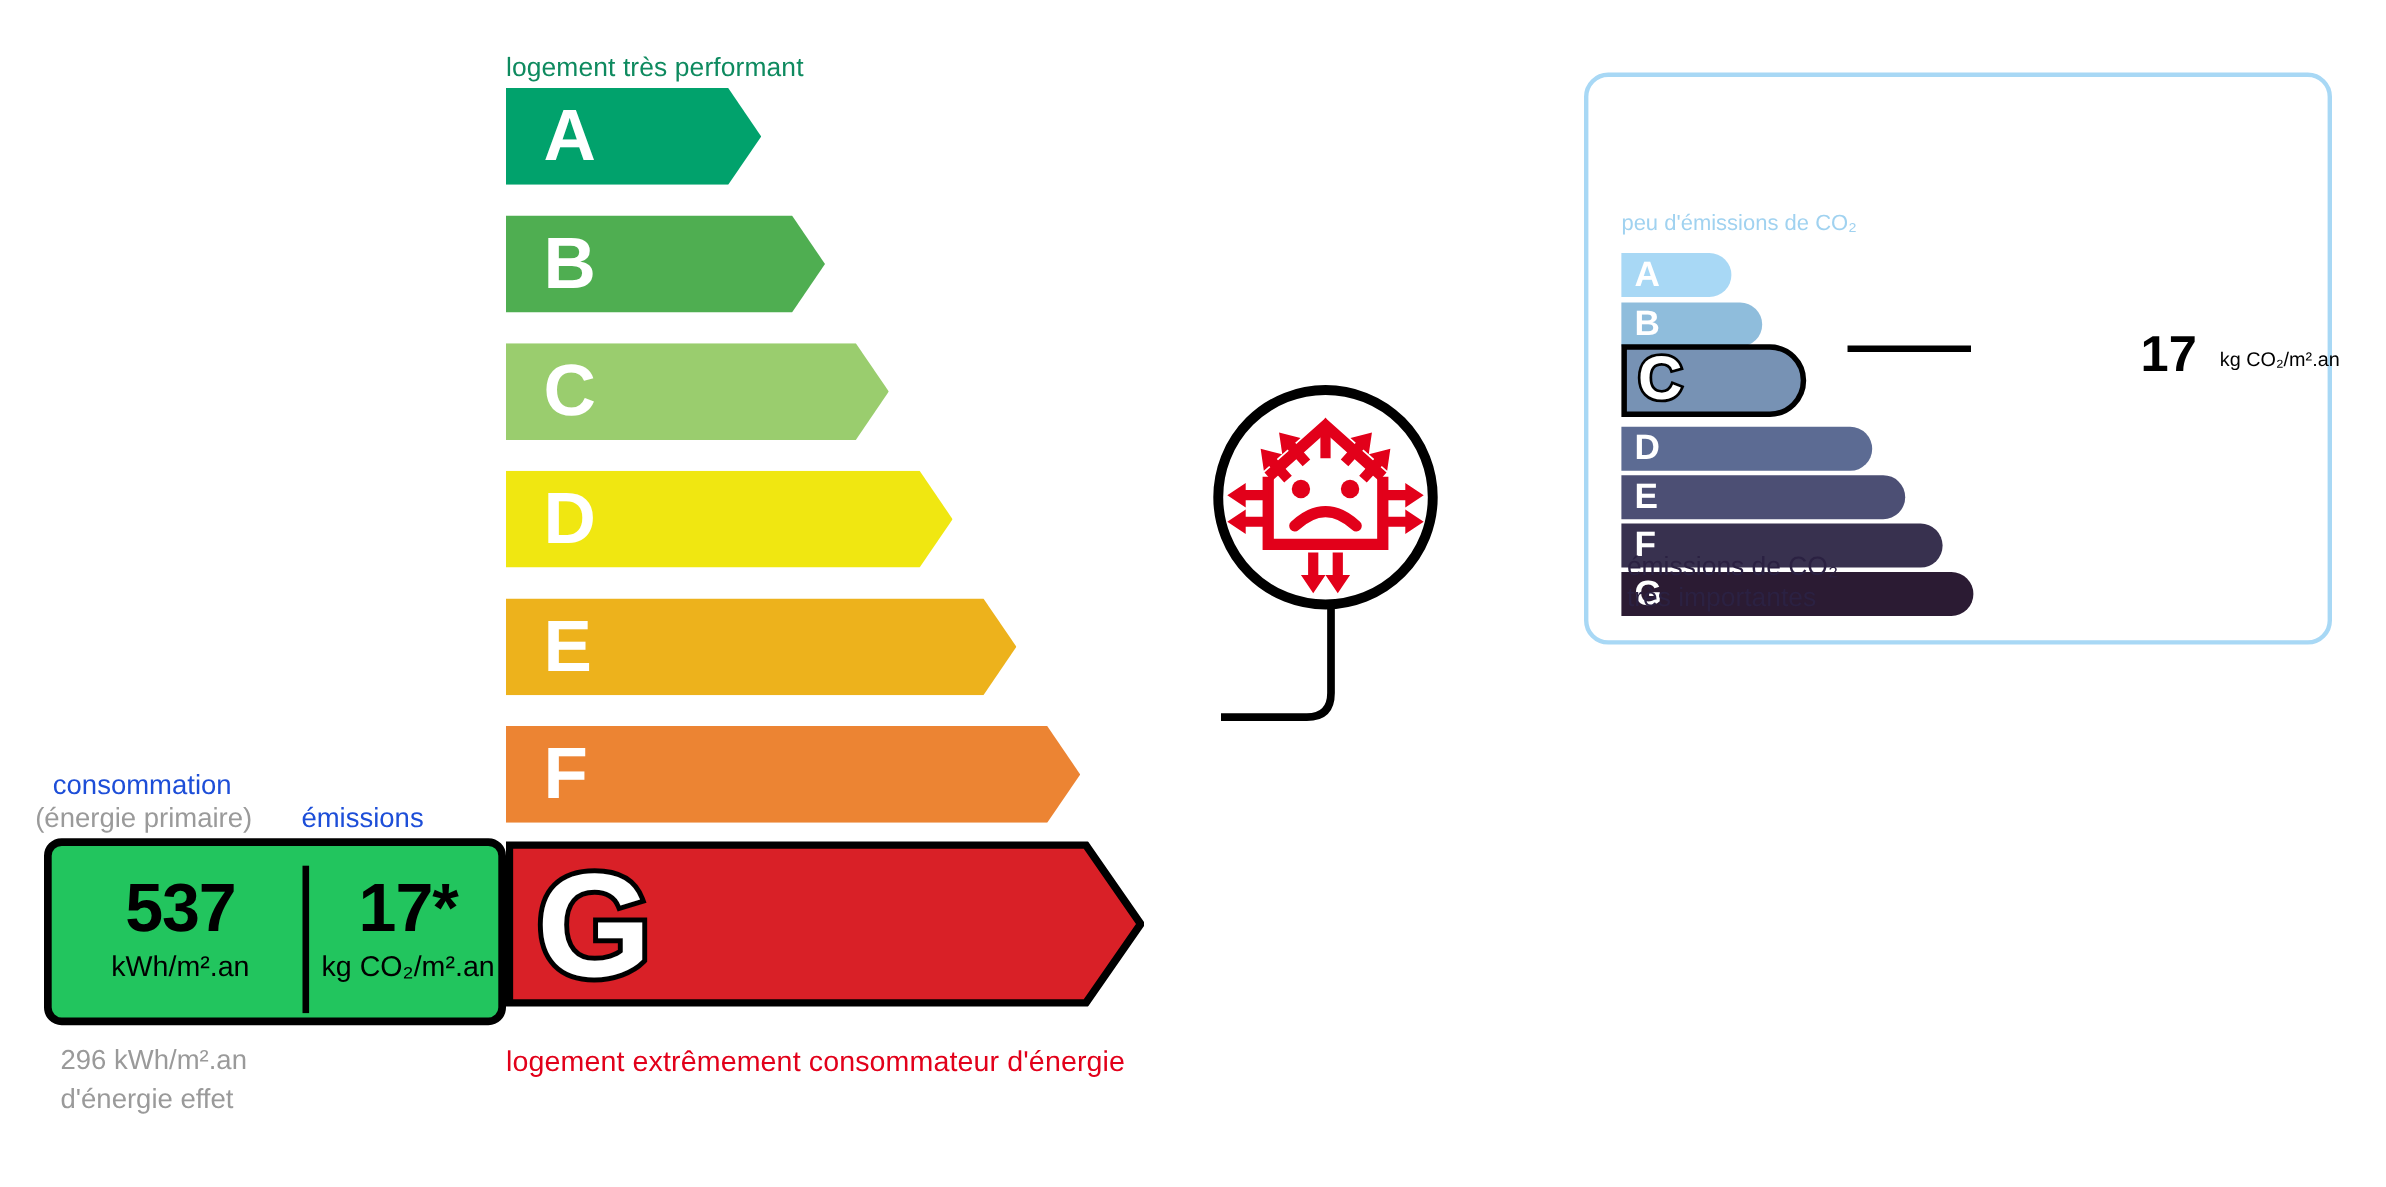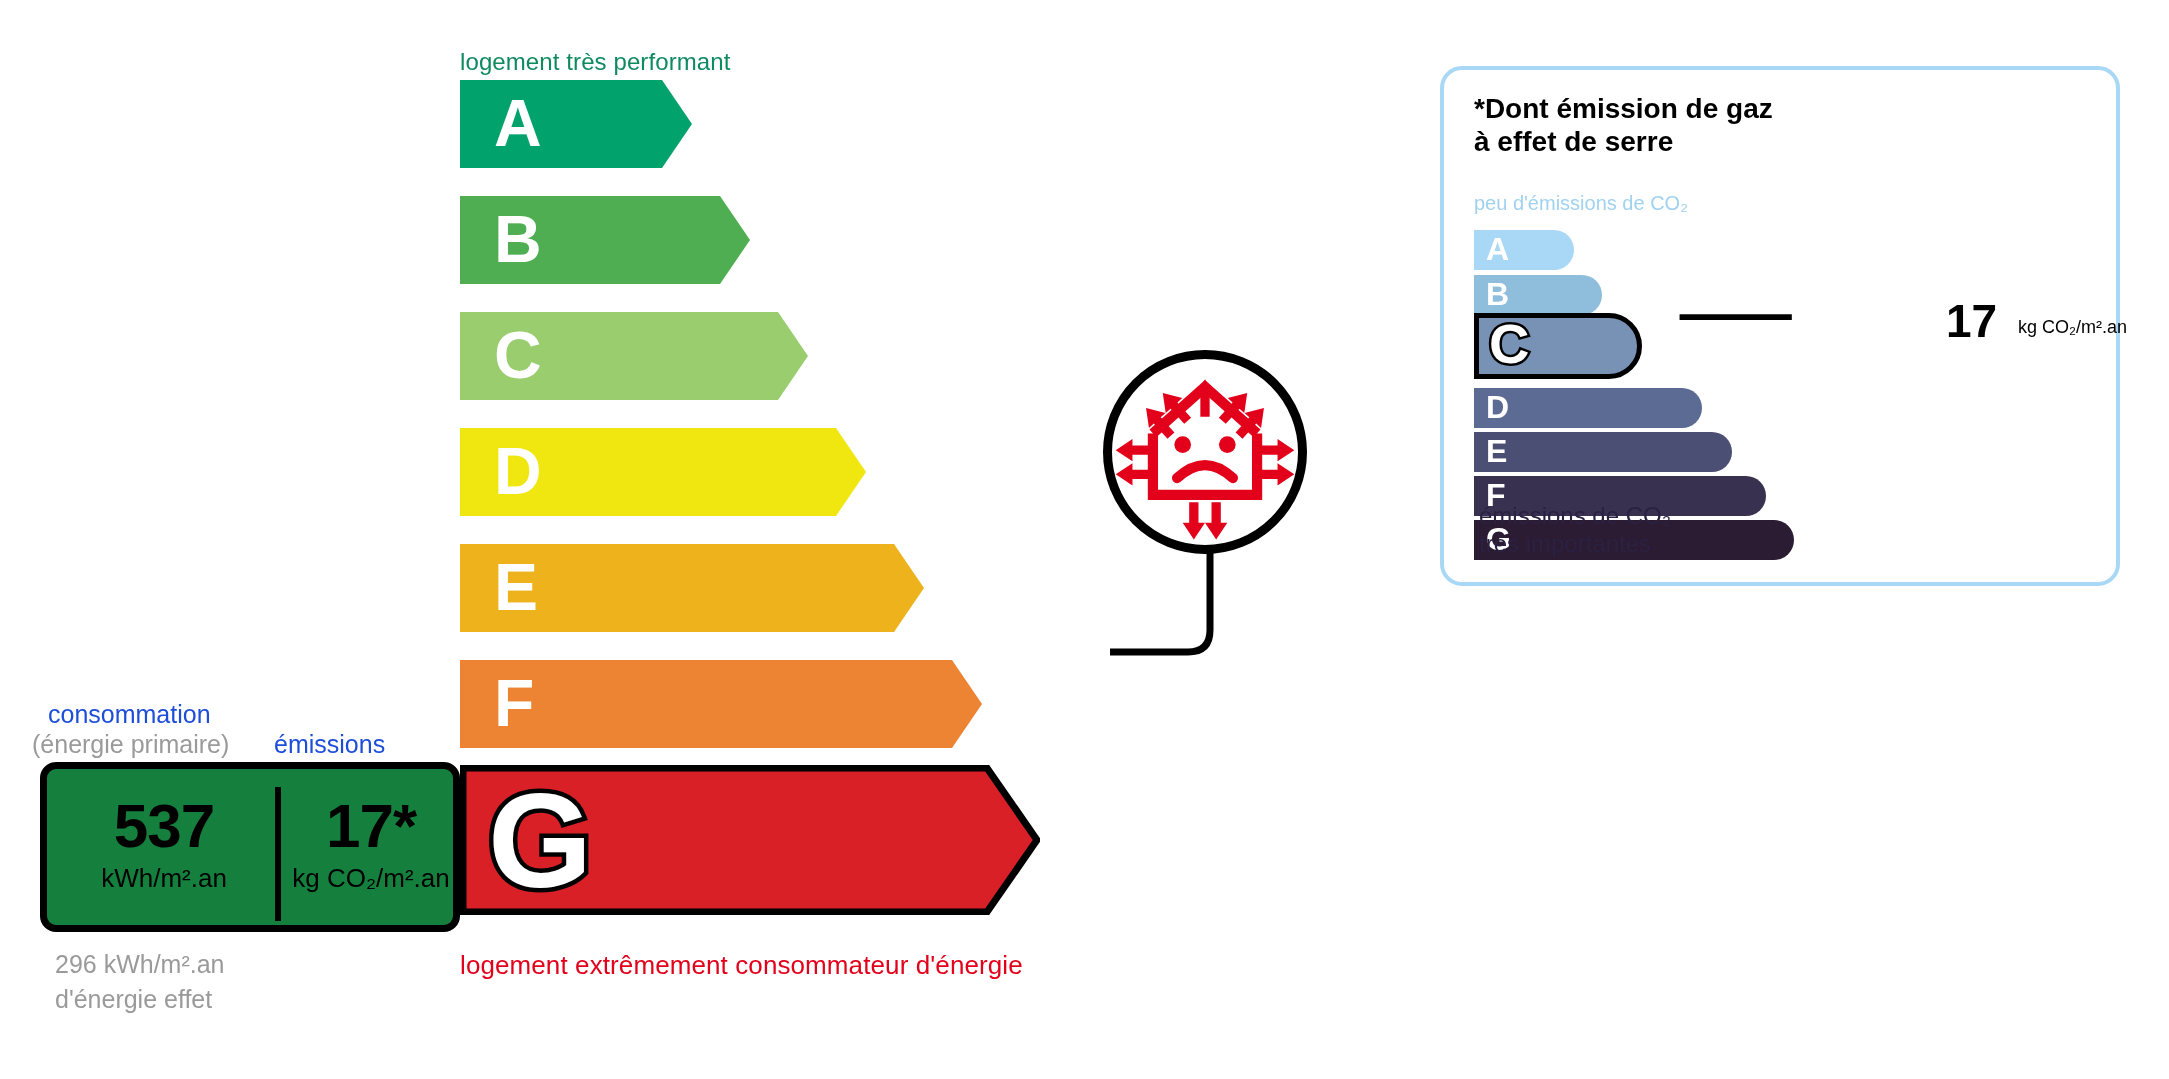--- a/index.html
+++ b/index.html
@@ -26,21 +26,21 @@
   .band{position:absolute;left:460px;height:88px;}
   .band .chev{position:absolute;left:0;top:0;height:100%;width:100%;}
   .band .ltr{
     position:absolute;left:34px;top:50%;transform:translateY(-52%);
     color:#ffffff;font-size:66px;font-weight:bold;line-height:1;
   }
 
   
   #value-box{
     position:absolute;left:40px;top:762px;width:420px;height:170px;
-    border:7px solid #000;border-radius:16px;background:#15803d;
+    border:7px solid #000;border-radius:16px;background:#22c55e;
     box-sizing:border-box;z-index:4;
   }
   #value-box .divider{
     position:absolute;left:228px;top:18px;width:6px;height:134px;background:#000;
   }
   .valcell{position:absolute;top:0;height:100%;}
   .valcell .num{
     position:absolute;left:0;right:0;top:26px;text-align:center;
     font-size:62px;font-weight:bold;color:#000;line-height:1;letter-spacing:-1px;
   }
@@ -241,22 +241,20 @@
     </div>
 
     <div class="foot-note" id="foot-l1">296 kWh/m².an</div>
     <div class="foot-note" id="foot-l2">d'énergie effet</div>
 
     <div class="bottom-caption">logement extrêmement consommateur d'énergie</div>
   </div>
 
   <div id="co2-panel">
 
-    <div id="co2-title">*Dont émission de gaz
-à effet de serre</div>
     <div id="co2-top-caption">peu d'émissions de CO₂</div>
 
     <svg id="co2-leader" viewBox="0 0 680 520">
       <line x1="238" y1="251" x2="352" y2="251" stroke="#000000" stroke-width="6"></line>
     </svg>
 
     <div class="cband" id="cband-A" style="top: 160px; width: 100px; background: rgb(168, 216, 245);">
       <span class="cltr">A</span>
     </div>
     <div class="cband" id="cband-B" style="top: 205px; width: 128px; background: rgb(143, 189, 220);">

